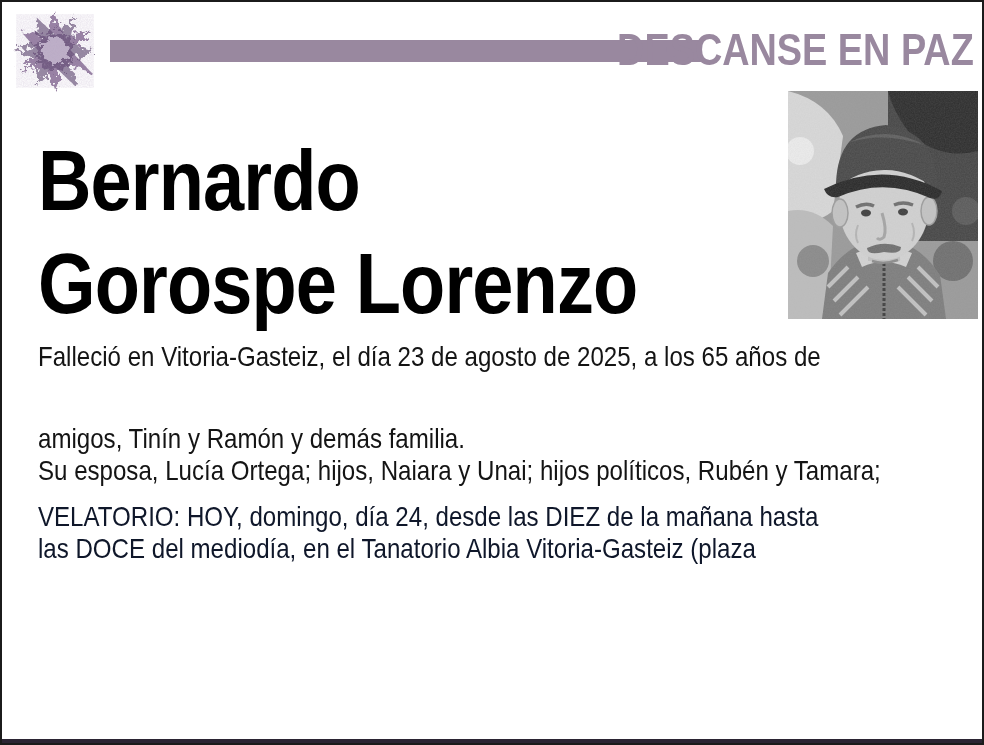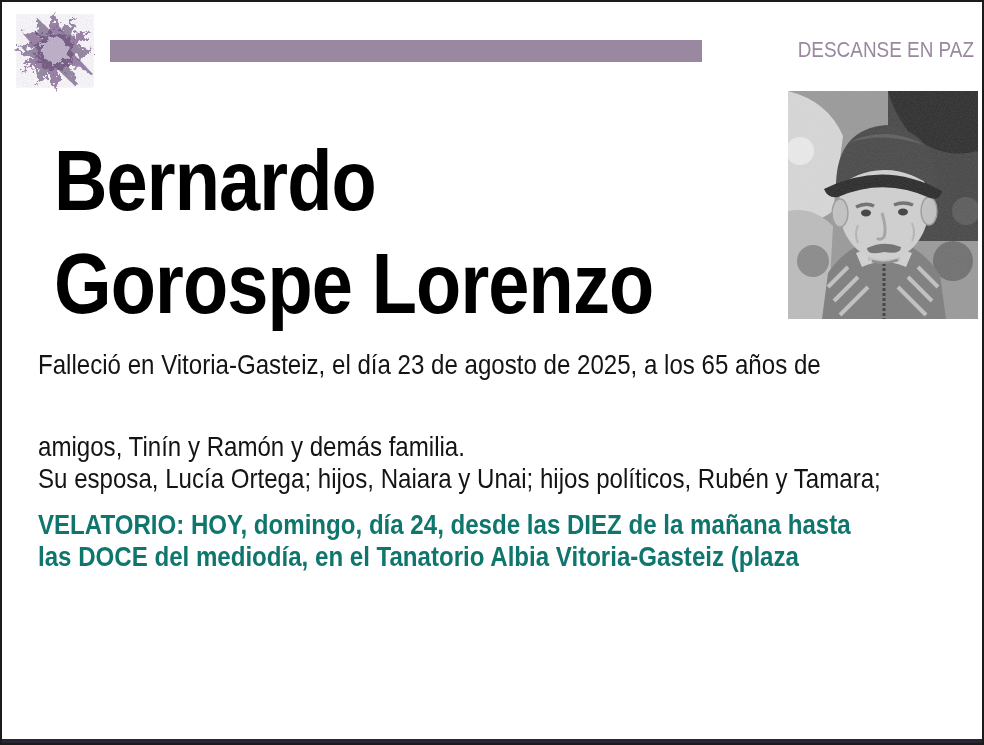--- a/index.html
+++ b/index.html
@@ -19,39 +19,39 @@
     position:absolute;left:8px;top:6px;width:90px;height:86px;
   }
   .top-bar{
     position:absolute;left:108px;top:38px;width:592px;height:22px;
     background:#99889f;
   }
   .rip-text{
     position:absolute;right:8px;top:28px;width:420px;
     text-align:right;
     color:#99889f;
-    font-weight:normal;
-    font-size:22px;
+    font-weight:bold;
+    font-size:44px;
     line-height:40px;
     letter-spacing:0px;
     white-space:nowrap;
   }
   .rip-text .cond{transform-origin:100% 50%;}
 
   
   .photo{
     position:absolute;left:786px;top:89px;width:190px;height:228px;
     background:#9a9a9a;
     overflow:hidden;
   }
   .photo svg{display:block;width:100%;height:100%;}
 
   
   .name{
-    position:absolute;left:52px;top:127px;width:740px;
+    position:absolute;left:36px;top:127px;width:740px;
     color:#000;
     font-weight:bold;
     font-size:86px;
     line-height:103px;
     letter-spacing:-1px;
     white-space:nowrap;
   }
   .cond{
     display:inline-block;
     transform:scaleX(0.86);
@@ -59,23 +59,22 @@
     white-space:nowrap;
   }
 
   
   .para{
     position:absolute;left:36px;width:930px;
     color:#141414;
     font-size:28px;
     line-height:32px;
     white-space:nowrap;
-    margin-top:8px;
   }
-  .para.bold{font-weight:bold;color:#0f766e;}
+  .para.bold{font-weight:normal;color:#0f172a;}
   .para .line{height:32px;}
 
   .p1{top:339px;}
   .p2{top:421px;}
   .p3{top:499px;}
   .p4{top:614px;}
   .p5{top:691px;}
 
   
   .bottom-bar{

